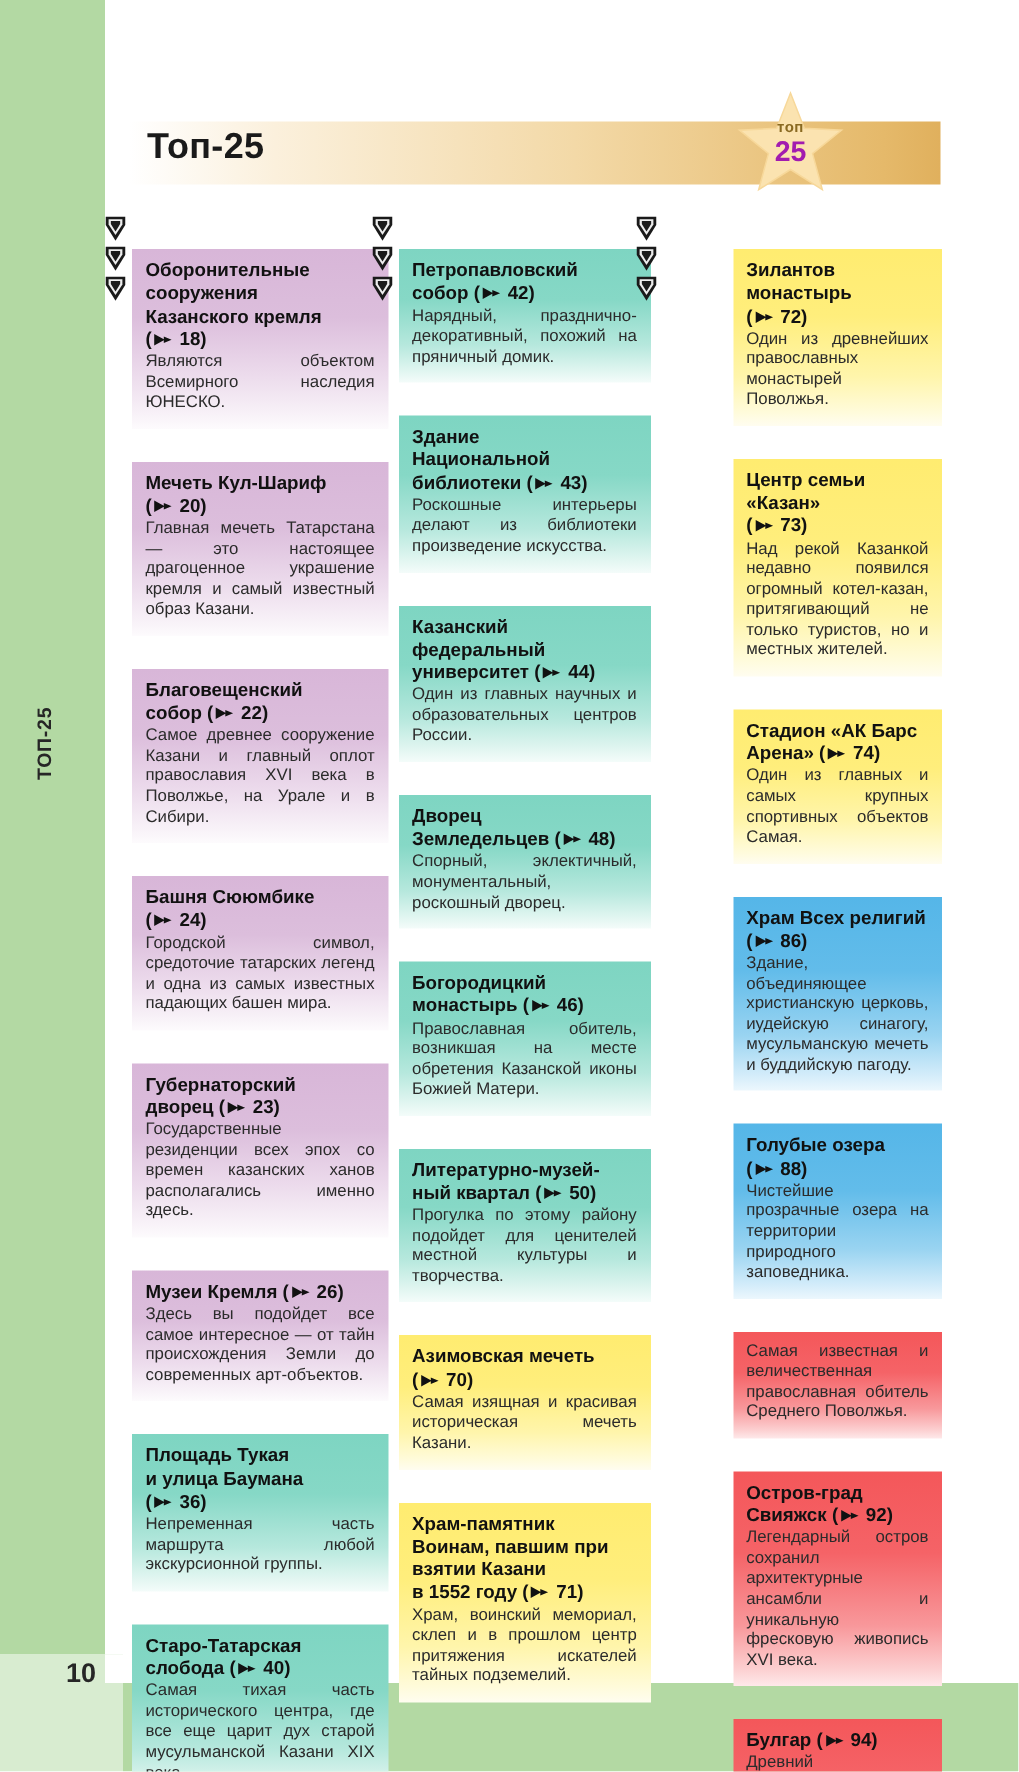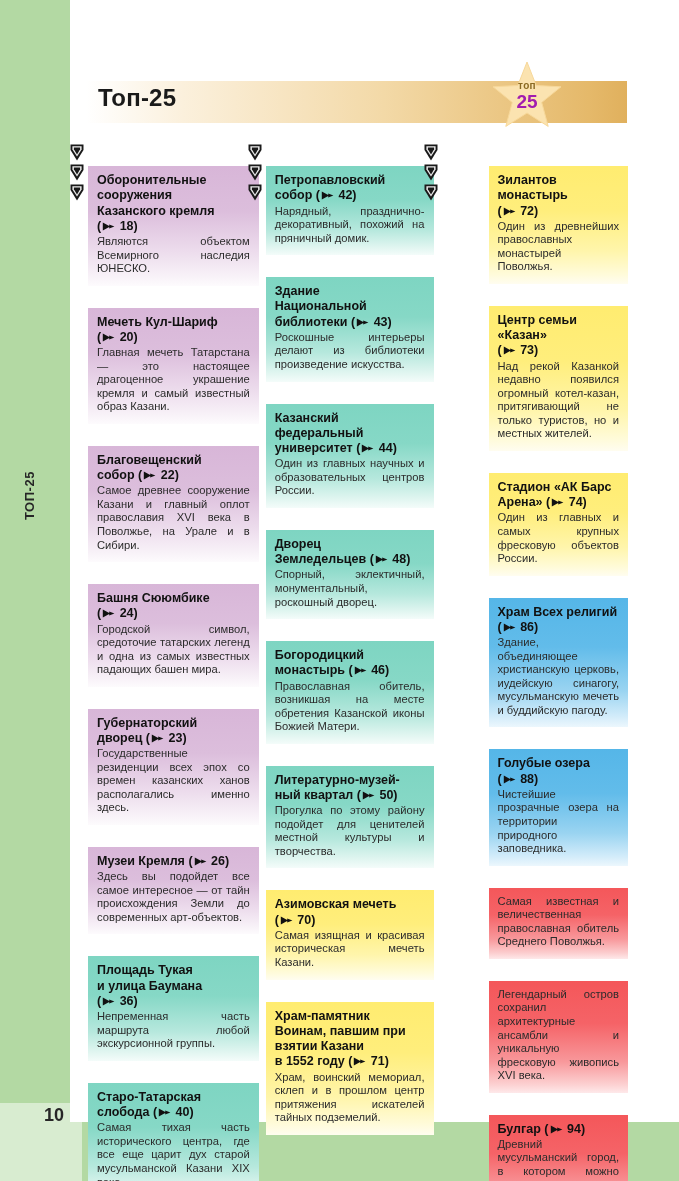--- a/index.html
+++ b/index.html
@@ -326,38 +326,41 @@
         <div class="card bg-yellow">
           <div class="title"><span>Центр семьи «Казан»</span><br><span class="ref">(<span class="pg-arrow"><svg width="13" height="9" viewBox="0 0 13 9">
                   <path d="M0.8 0.6 L0.8 8.4 L7.2 4.9 L7.2 6.6 L12.4 4.5 L7.2 2.4 L7.2 4.1 Z" fill="#111"></path>
                 </svg></span> 73)</span></div>
           <div class="desc">Над рекой Казанкой недавно появился огромный котел-казан, притягивающий не только туристов, но и местных жителей.</div>
         </div>
         <div class="card bg-yellow">
           <div class="title"><span>Стадион «АК Барс</span><br><span>Арена»</span> <span class="ref">(<span class="pg-arrow"><svg width="13" height="9" viewBox="0 0 13 9">
                   <path d="M0.8 0.6 L0.8 8.4 L7.2 4.9 L7.2 6.6 L12.4 4.5 L7.2 2.4 L7.2 4.1 Z" fill="#111"></path>
                 </svg></span> 74)</span></div>
-          <div class="desc">Один из главных и самых крупных фресковую объектов России.</div>
+          <div class="desc">Один из главных и самых крупных спортивных объектов Самая.</div>
         </div>
         <div class="card bg-blue">
           <div class="title"><span>Храм Всех религий</span><br><span class="ref">(<span class="pg-arrow"><svg width="13" height="9" viewBox="0 0 13 9">
                   <path d="M0.8 0.6 L0.8 8.4 L7.2 4.9 L7.2 6.6 L12.4 4.5 L7.2 2.4 L7.2 4.1 Z" fill="#111"></path>
                 </svg></span> 86)</span></div>
           <div class="desc">Здание, объединяющее христианскую церковь, иудейскую синагогу, мусульманскую мечеть и буддийскую пагоду.</div>
         </div>
         <div class="card bg-blue">
           <div class="title"><span>Голубые озера</span><br><span class="ref">(<span class="pg-arrow"><svg width="13" height="9" viewBox="0 0 13 9">
                   <path d="M0.8 0.6 L0.8 8.4 L7.2 4.9 L7.2 6.6 L12.4 4.5 L7.2 2.4 L7.2 4.1 Z" fill="#111"></path>
                 </svg></span> 88)</span></div>
           <div class="desc">Чистейшие прозрачные озера на территории природного заповедника.</div>
         </div>
         <div class="card bg-red">
           <div class="desc">Самая известная и величественная православная обитель Среднего Поволжья.</div>
         </div>
         <div class="card bg-red">
+          <div class="title"><span>Остров-град</span><br><span>Свияжск</span> <span class="ref">(<span class="pg-arrow"><svg width="13" height="9" viewBox="0 0 13 9">
+                  <path d="M0.8 0.6 L0.8 8.4 L7.2 4.9 L7.2 6.6 L12.4 4.5 L7.2 2.4 L7.2 4.1 Z" fill="#111"></path>
+                </svg></span> 92)</span></div>
           <div class="desc">Легендарный остров сохранил архитектурные ансамбли и уникальную фресковую живопись XVI века.</div>
         </div>
         <div class="card bg-red">
           <div class="title"><span>Булгар</span> <span class="ref">(<span class="pg-arrow"><svg width="13" height="9" viewBox="0 0 13 9">
                   <path d="M0.8 0.6 L0.8 8.4 L7.2 4.9 L7.2 6.6 L12.4 4.5 L7.2 2.4 L7.2 4.1 Z" fill="#111"></path>
                 </svg></span> 94)</span></div>
           <div class="desc">Древний мусульманский город, в котором можно проникнуться духом Средневековья.</div>
         </div>
         <div class="card bg-red">
           <div class="title"><span>Исторический центр</span><br><span>Елабуги</span> <span class="ref">(<span class="pg-arrow"><svg width="13" height="9" viewBox="0 0 13 9">

